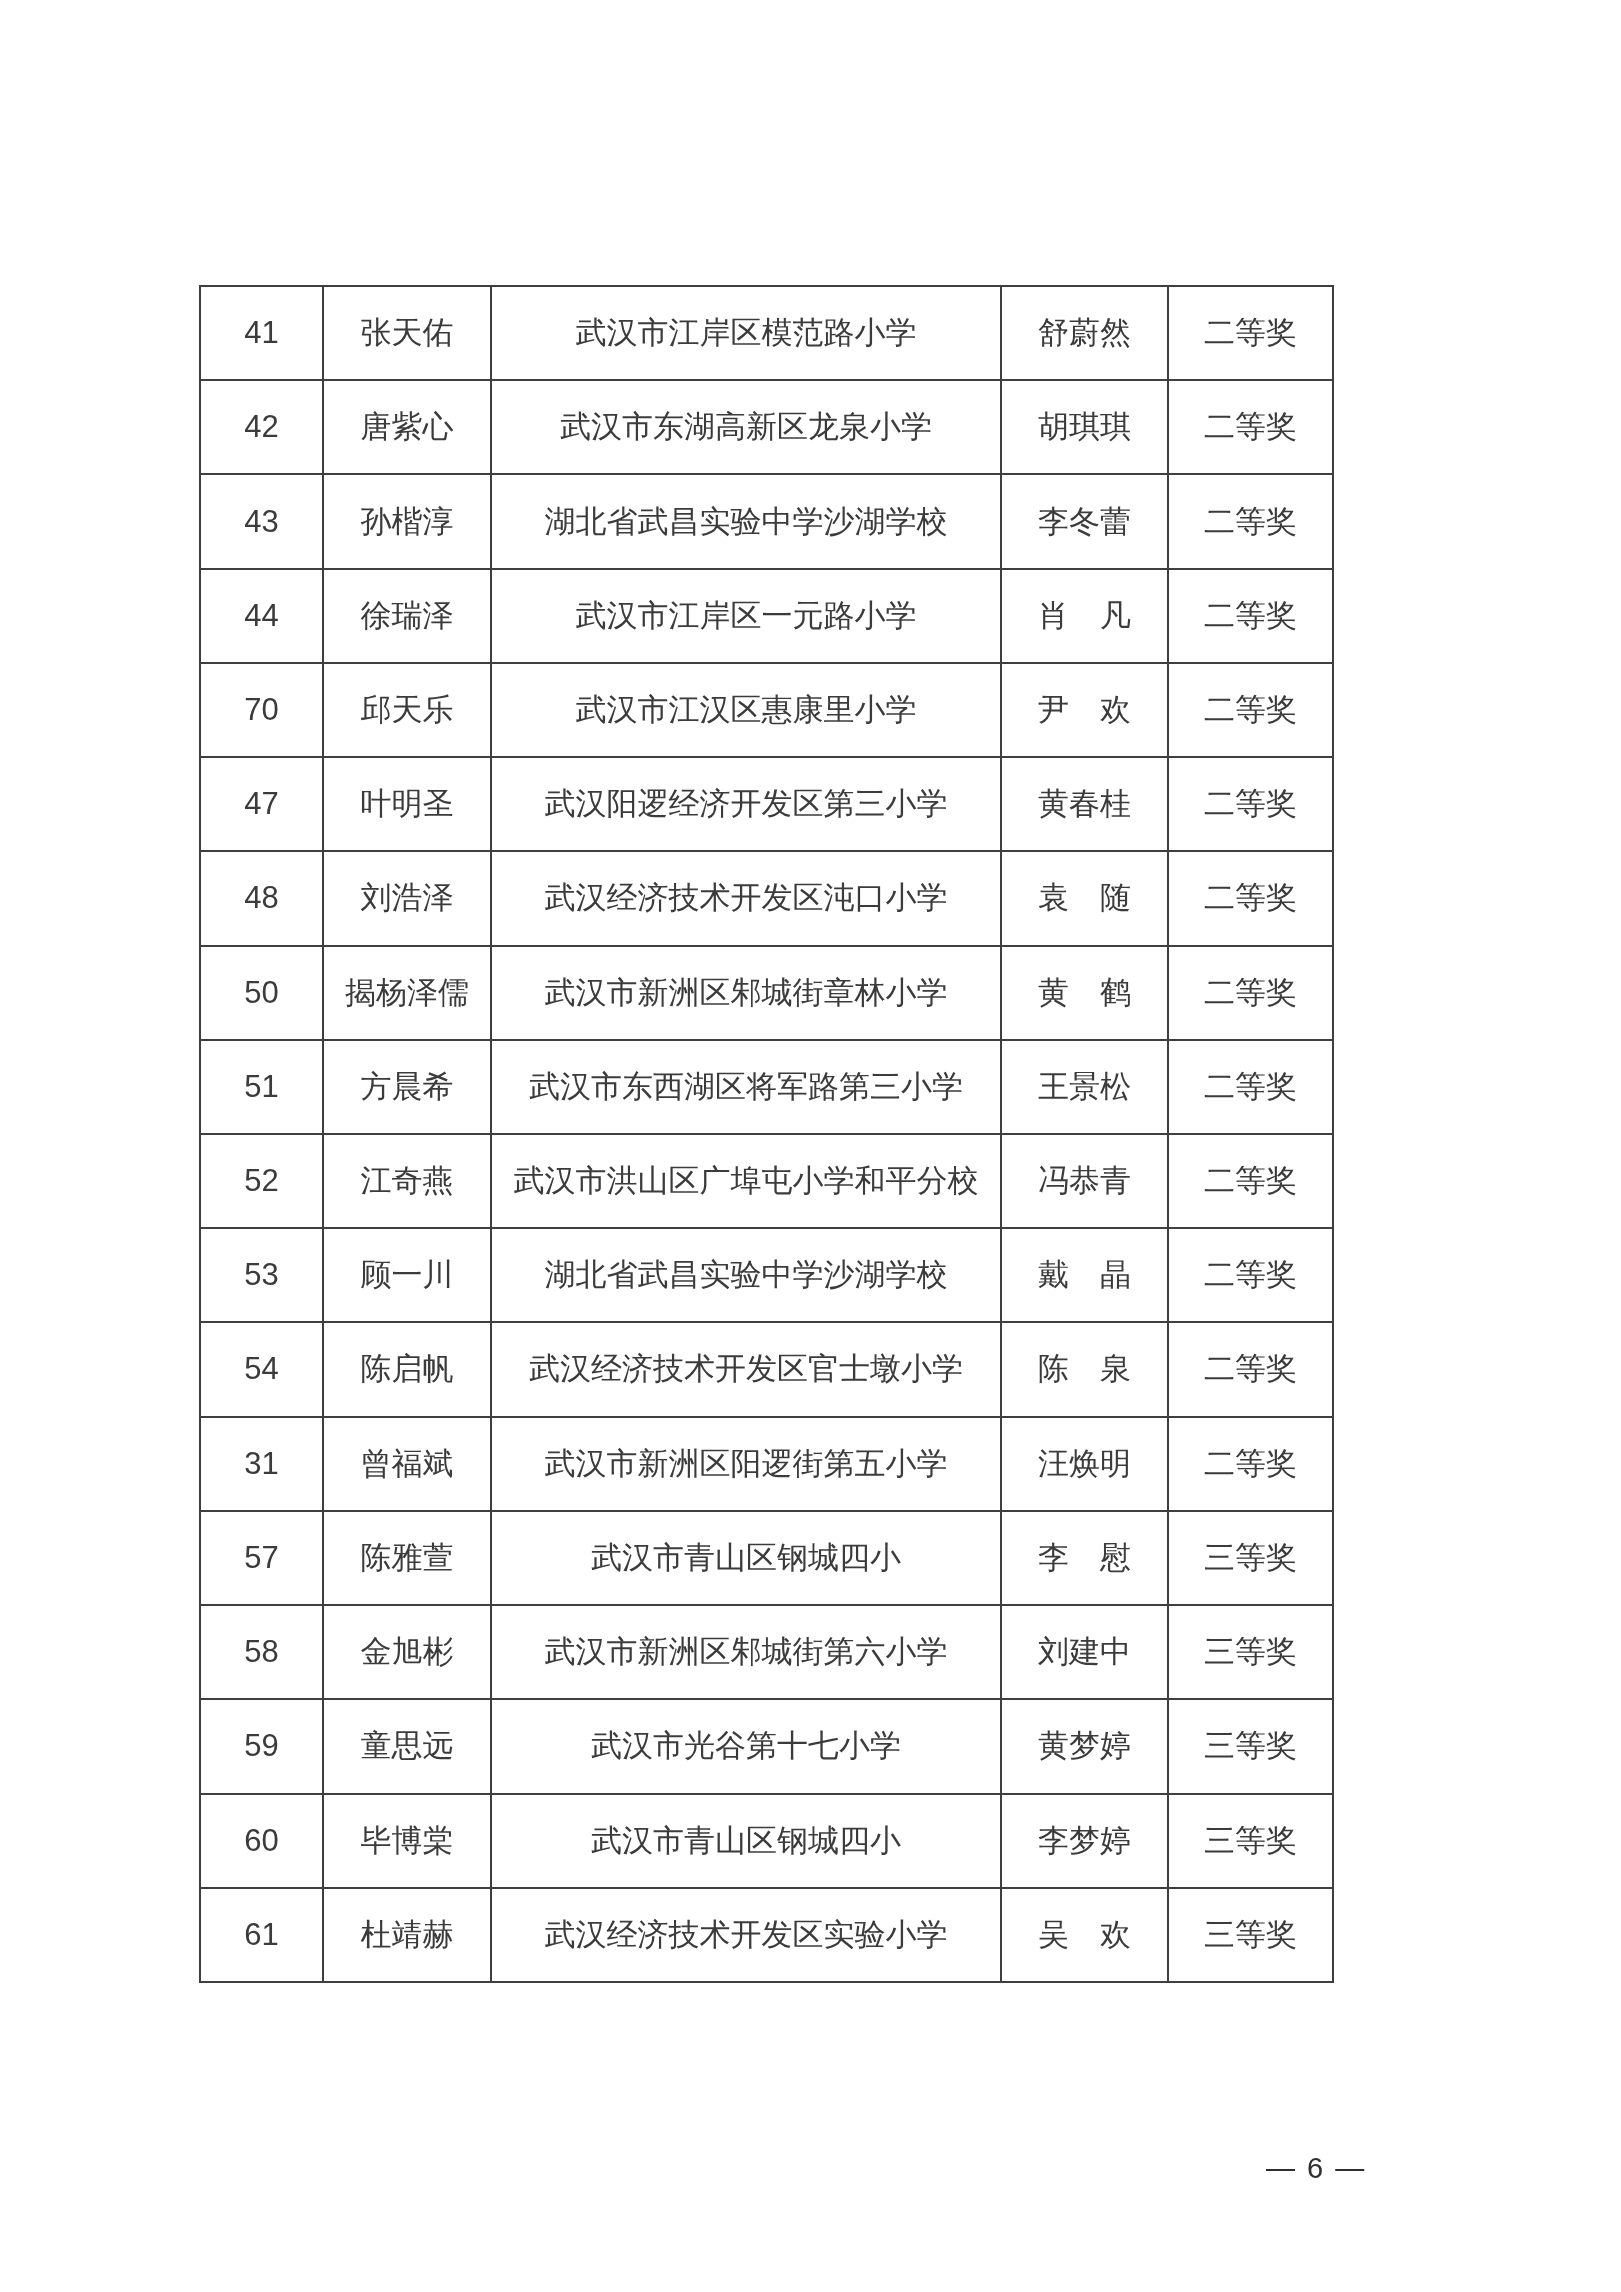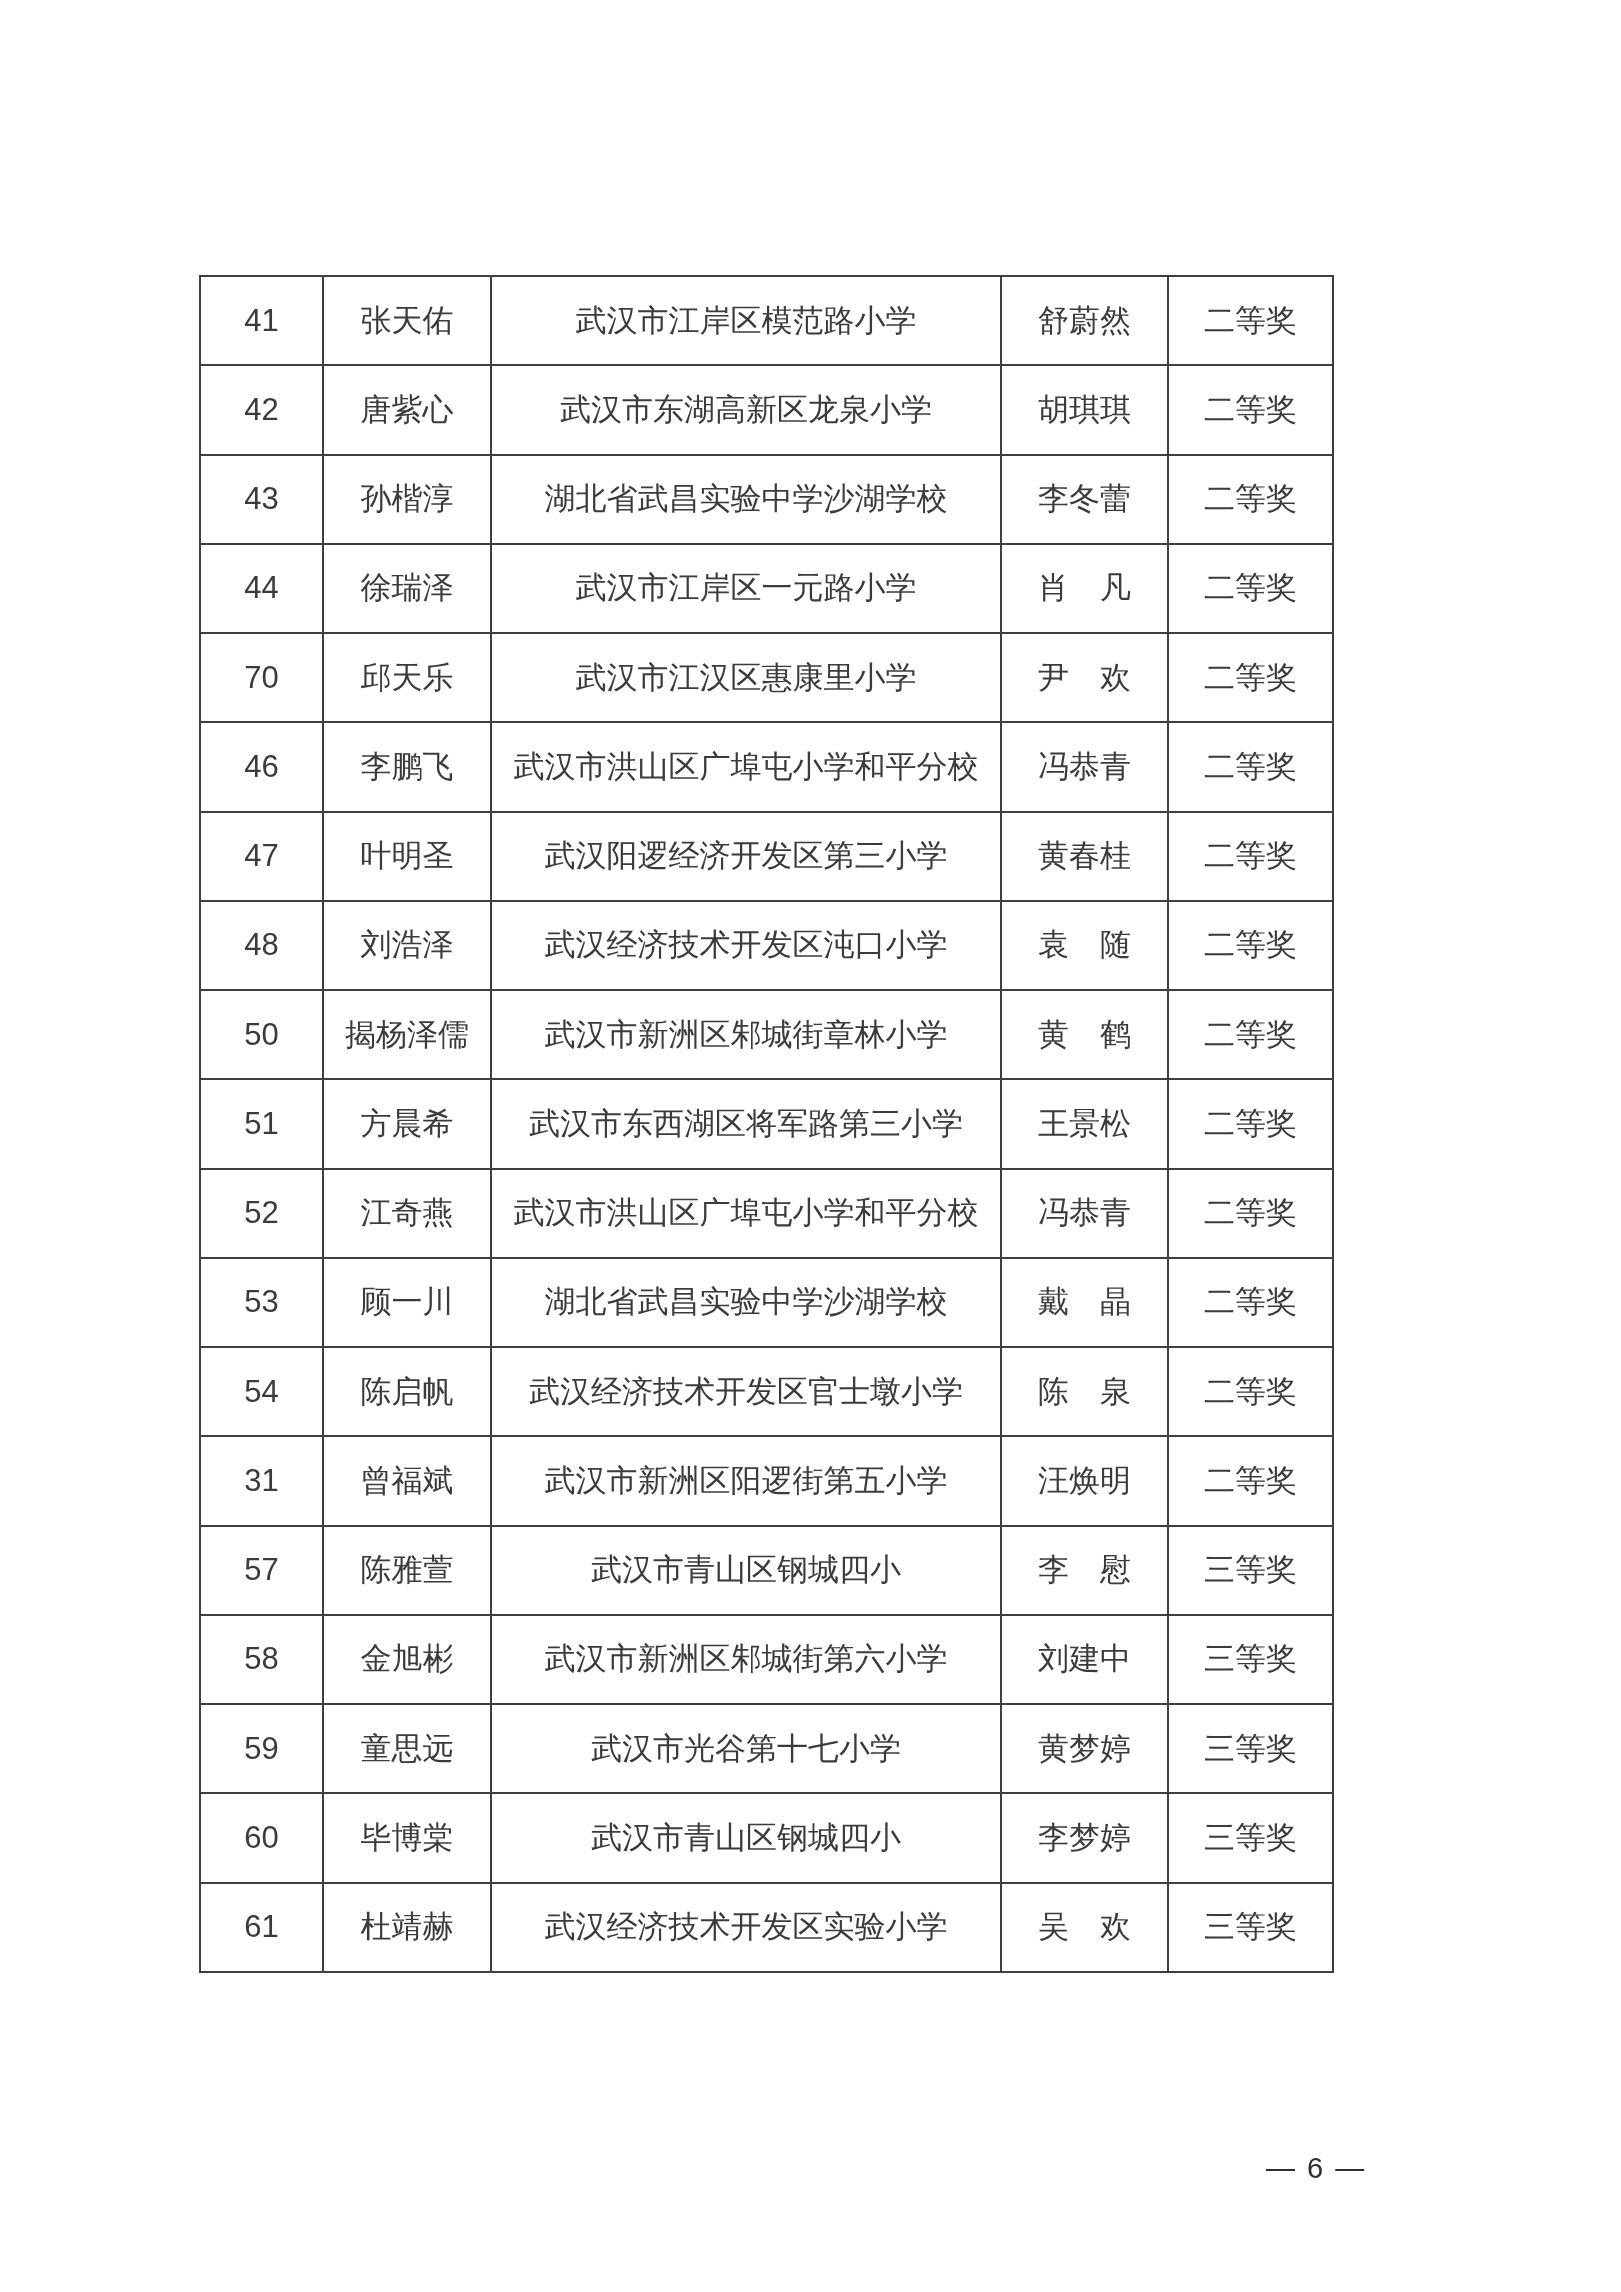--- a/index.html
+++ b/index.html
@@ -11,21 +11,21 @@
     position: relative;
     width: 1621px;
     height: 2293px;
     background: #ffffff;
     overflow: hidden;
     font-family: "Liberation Serif", "DejaVu Serif", serif;
   }
   table.awards {
     position: absolute;
     left: 199px;
-    top: 275px;
+    top: 285px;
     width: 1132px;
     height: 1698px;
     border-collapse: collapse;
     table-layout: fixed;
   }
   table.awards td {
     border: 2px solid #3f3f3f;
     text-align: center;
     vertical-align: middle;
     color: #3b3b3b;
@@ -97,27 +97,20 @@
           <td class="c4">二等奖</td>
         </tr>
         <tr>
           <td class="c0">70</td>
           <td class="c1">邱天乐</td>
           <td class="c2">武汉市江汉区惠康里小学</td>
           <td class="c3">尹　欢</td>
           <td class="c4">二等奖</td>
         </tr>
         <tr>
-          <td class="c0">46</td>
-          <td class="c1">李鹏飞</td>
-          <td class="c2">武汉市洪山区广埠屯小学和平分校</td>
-          <td class="c3">冯恭青</td>
-          <td class="c4">二等奖</td>
-        </tr>
-        <tr>
           <td class="c0">47</td>
           <td class="c1">叶明圣</td>
           <td class="c2">武汉阳逻经济开发区第三小学</td>
           <td class="c3">黄春桂</td>
           <td class="c4">二等奖</td>
         </tr>
         <tr>
           <td class="c0">48</td>
           <td class="c1">刘浩泽</td>
           <td class="c2">武汉经济技术开发区沌口小学</td>

